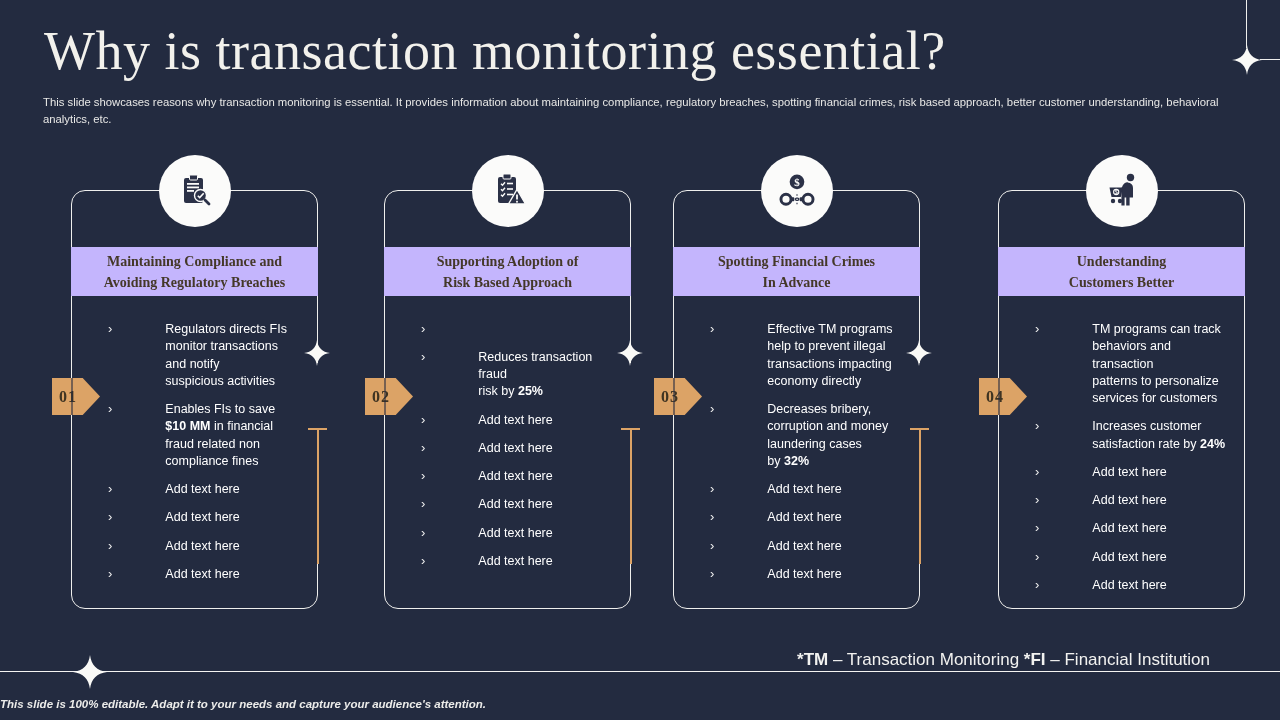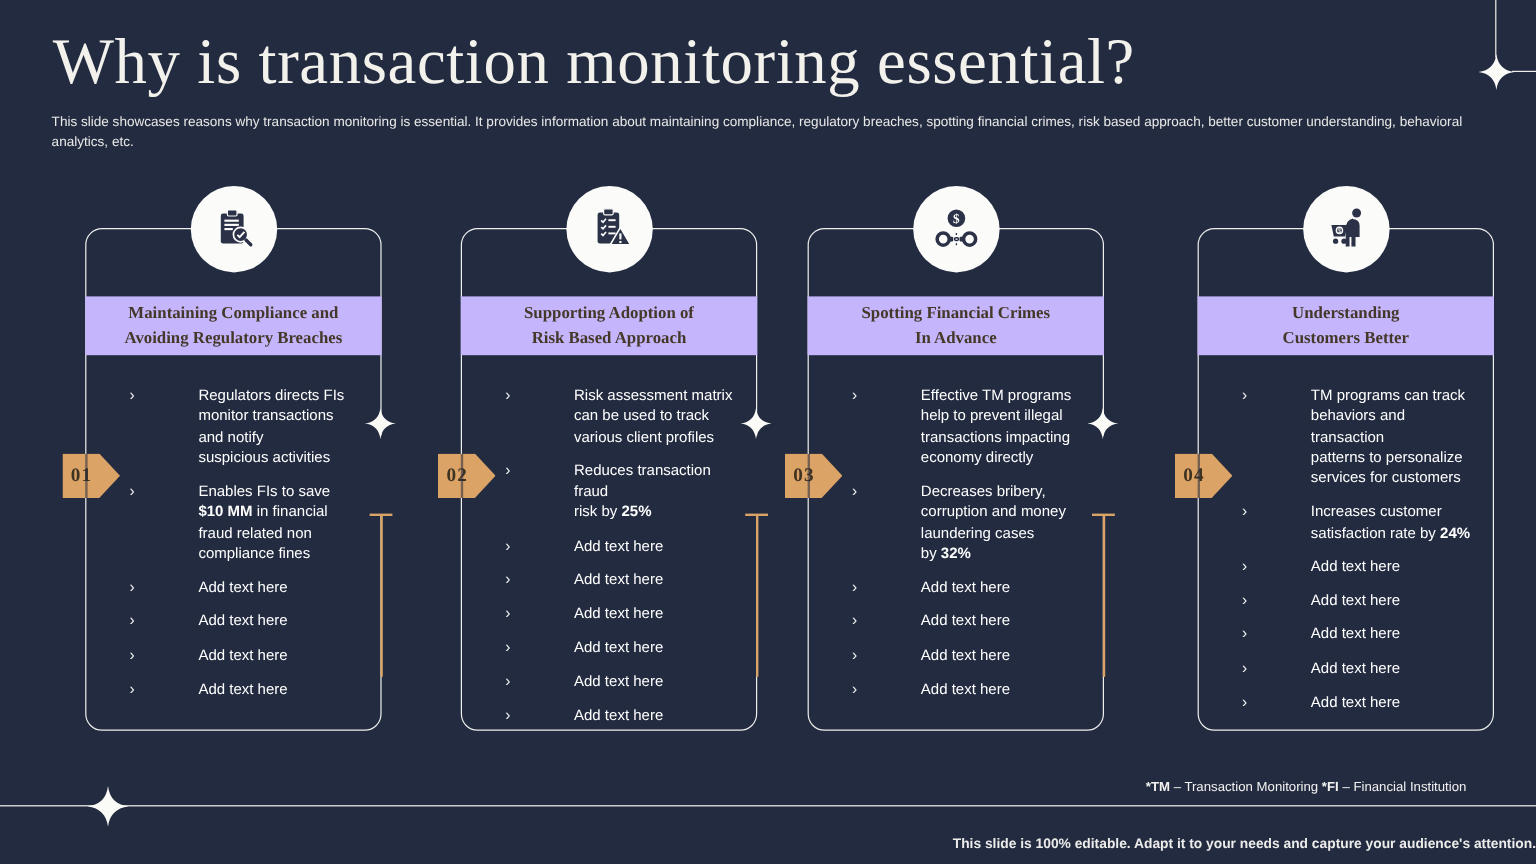--- a/index.html
+++ b/index.html
@@ -42,26 +42,26 @@
               letter-spacing:1px;padding-left:7px;}
   .badge::after{content:"";position:absolute;left:19px;top:0;bottom:0;width:2px;background:rgba(34,42,63,.55);}
 
   
   .edge-gap{position:absolute;right:-2px;top:172px;width:4px;height:66px;background:#232B40;}
   .edge-sparkle{position:absolute;right:-13px;top:149px;width:26px;height:26px;z-index:2;}
   .edge-cap{position:absolute;right:-10px;top:237px;width:19px;height:2px;background:#DCA366;}
   .edge-tan{position:absolute;right:-2px;top:238px;width:2px;height:135px;background:#DCA366;}
 
   
-  .footnote{position:absolute;right:58px;top:650px;font-size:11px;color:#F2F2F0;}
+  .footnote{position:absolute;right:70px;top:650px;font-size:17px;color:#F2F2F0;}
   .footnote b{font-weight:700;}
   .bottom-line{position:absolute;left:0;top:671px;width:1280px;height:1px;background:#F5F5F3;}
   .bl-sparkle{position:absolute;left:73px;top:655px;width:34px;height:34px;}
-  .footer{position:absolute;left:0;top:698px;width:1280px;text-align:right;font-size:11.5px;
-          font-weight:700;color:#ECECEA;}
+  .footer{position:absolute;left:0;top:698px;width:1280px;text-align:left;font-size:11.5px;
+          font-weight:700;color:#ECECEA;font-style:italic;}
 </style>
 </head>
 <body>
 
 <div class="slide">
 
   <h1 class="title">Why is transaction monitoring essential?</h1>
   <p class="subtitle">This slide showcases reasons why transaction monitoring is essential. It provides information about maintaining compliance, regulatory breaches, spotting financial crimes, risk based approach, better customer understanding, behavioral analytics, etc.</p>
 
   <div class="tr-vline"></div>
@@ -153,23 +153,20 @@
      <div class="band">
        <span>Supporting Adoption of
 Risk Based Approach</span>
      </div>
      <div class="badge">
        <span>02</span>
      </div>
      <ul class="bullets">
           <li>
             <span class="mk">›</span>
-            <span class="bt"><span>Risk assessment matrix
-can be used to track
-various client profiles</span></span>
           </li>
           <li>
             <span class="mk">›</span>
             <span class="bt"><span>Reduces transaction fraud
 risk by </span><b>25%</b></span>
           </li>
           <li>
             <span class="mk">›</span>
             <span class="bt"><span>Add text here</span></span>
           </li>

